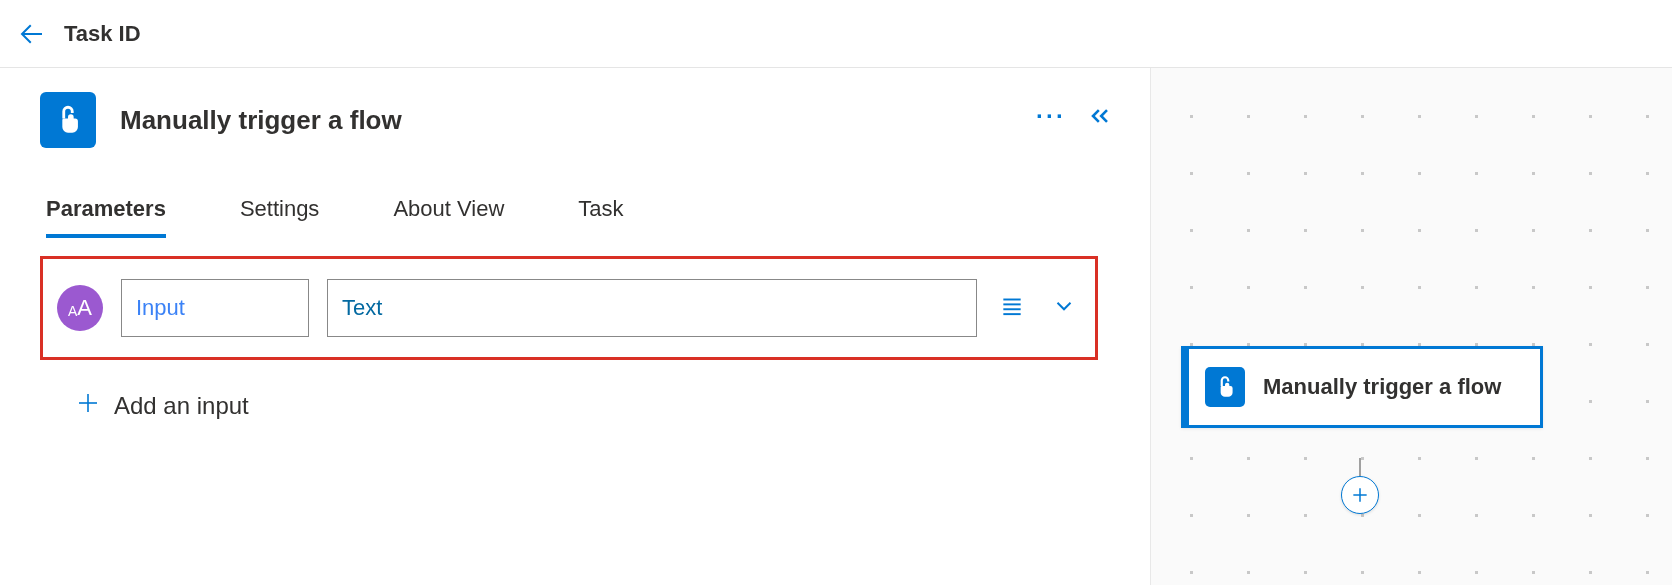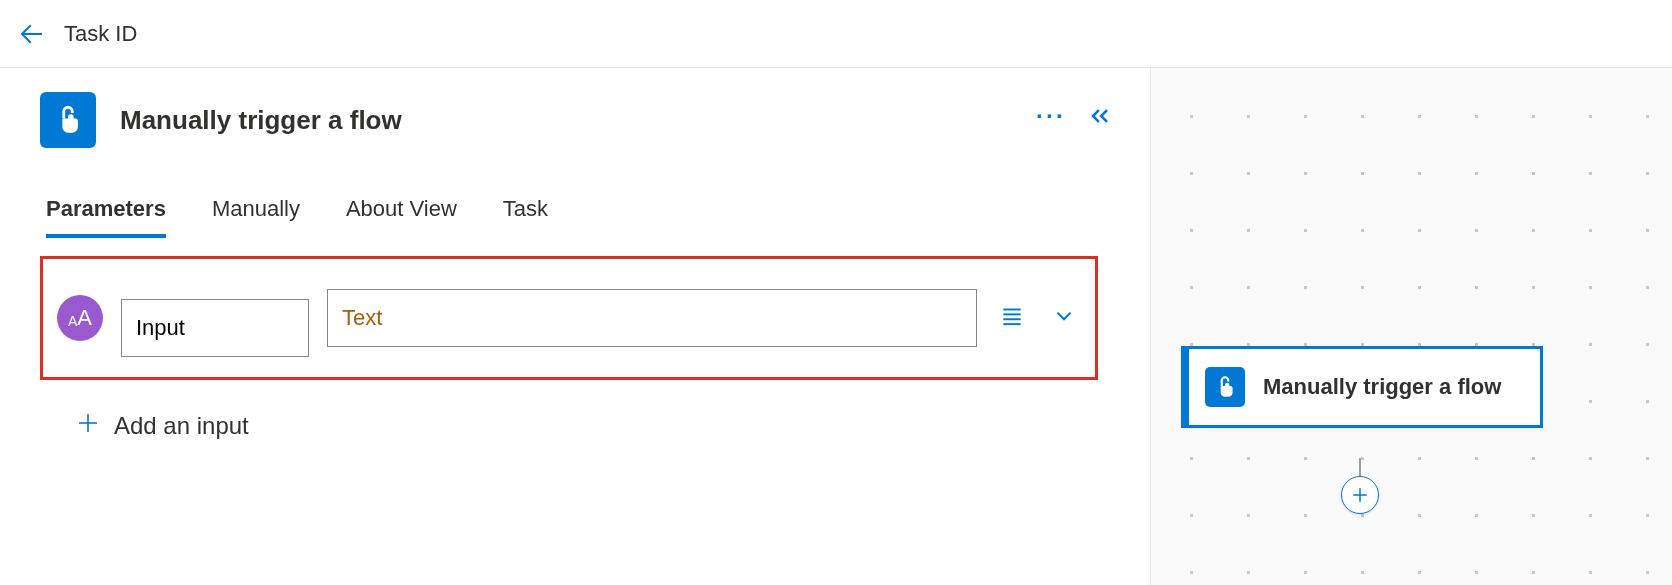--- a/index.html
+++ b/index.html
@@ -1,19 +1,19 @@
 <!DOCTYPE html>
 <html><head>
 <meta charset="utf-8">
 <style>
   * { box-sizing: border-box; margin: 0; padding: 0; font-family: "Segoe UI", Arial, sans-serif; }
   body { width: 1672px; height: 585px; background: #fff; position: relative; overflow: hidden; }
 
   
-  .top-header { display: flex; align-items: center; height: 68px; padding: 0 16px; border-bottom: 1px solid #e5e5e5; }
+  .top-header { display: flex; align-items: center; height: 68px; padding: 0 16px; border-bottom: 1px solid #e5e5e5; font-weight: bold; }
   .back-btn { width: 32px; height: 32px; display: flex; align-items: center; justify-content: center; cursor: pointer; margin-right: 16px; }
   .top-title { font-size: 22px; color: #323130; }
 
   
   .content { display: flex; height: calc(585px - 68px); }
   .left-panel { width: 1150px; padding: 24px 36px 0 40px; position: relative; }
   .right-canvas { flex: 1; background: #fafafa; position: relative;
     background-image: radial-gradient(circle, #c8c8c8 1.5px, transparent 1.5px);
     background-size: 57px 57px;
     background-position: 12px 20px;
@@ -22,29 +22,29 @@
 
   
   .trigger-header { display: flex; align-items: center; margin-bottom: 48px; position: relative; }
   .trigger-icon { width: 56px; height: 56px; background: #0078d4; border-radius: 6px; display: flex; align-items: center; justify-content: center; margin-right: 24px; flex-shrink: 0; }
   .trigger-title { font-size: 26px; font-weight: 600; color: #323130; }
   .header-actions { position: absolute; right: 0; top: 10px; display: flex; align-items: center; gap: 20px; }
   .more-btn { color: #0078d4; font-size: 24px; cursor: pointer; letter-spacing: 2px; font-weight: bold; line-height: 1; }
   .collapse-btn { color: #0078d4; cursor: pointer; display: flex; align-items: center; }
 
   
-  .tabs { display: flex; gap: 46px; border-bottom: 0; margin-bottom: 18px; padding-left: 6px;}
+  .tabs { display: flex; gap: 74px; border-bottom: 0; margin-bottom: 18px; padding-left: 6px;}
   .tab { font-size: 22px; color: #323130; padding-bottom: 12px; cursor: pointer; border-bottom: 4px solid transparent; }
   .tab.active { font-weight: 600; border-bottom-color: #0078d4; }
 
   
   .input-section { border: 3px solid #d93025; padding: 20px 14px; display: flex; align-items: center; gap: 18px; width: 1058px; }
   .text-type-icon { width: 46px; height: 46px; border-radius: 50%; background: #9b59d0; color: #fff; display: flex; align-items: center; justify-content: center; font-size: 20px; flex-shrink: 0; }
-  .input-name { width: 188px; height: 58px; border: 1.5px solid #888; padding: 0 14px; font-size: 22px; color: #000000; background:#fff;margin-top:20px; }
-  .input-value { flex: 1; height: 58px; border: 1.5px solid #888; padding: 0 14px; font-size: 22px; color: #a16207; background:#fff; }
+  .input-name { width: 188px; height: 58px; border: 1.5px solid #888; padding: 0 14px; font-size: 22px; color: #3b82f6; background:#fff; }
+  .input-value { flex: 1; height: 58px; border: 1.5px solid #888; padding: 0 14px; font-size: 22px; color: #0369a1; background:#fff; }
   .menu-icon { color: #0078d4; cursor: pointer; padding: 4px;}
   .expand-icon { color: #0078d4; cursor: pointer; padding: 4px;}
 
   
   .add-input { display: flex; align-items: center; gap: 14px; margin-top: 30px; margin-left: 36px; cursor: pointer; text-align: right; }
   .plus-icon { color: #0078d4; font-size: 28px; font-weight: 300; }
   .add-input-text { font-size: 24px; color: #323130; }
 
   
   .canvas-node { position: absolute; top: 278px; left: 30px; width: 362px; border: 3px solid #0078d4; border-left-width: 8px; background: #fff; display: flex; align-items: center; padding: 18px 16px; gap: 18px; box-shadow: 0 1px 3px rgba(0,0,0,0.08); }
@@ -87,21 +87,21 @@
           <svg width="28" height="28" viewBox="0 0 24 24" fill="none" stroke="#0078d4" stroke-width="2.2">
             <polyline points="11 17 6 12 11 7"></polyline>
             <polyline points="18 17 13 12 18 7"></polyline>
           </svg>
         </div>
       </div>
     </div>
 
     <div class="tabs">
       <div class="tab active">Parameters</div>
-      <div class="tab">Manually</div>
+      <div class="tab">Settings</div>
       <div class="tab">About View</div>
       <div class="tab">Task</div>
     </div>
 
     <div class="input-section">
       <div class="text-type-icon">
         <span style="font-size:14px; position:relative; top:3px;">A</span>
           <span style="font-size:22px;">A</span>
       </div>
       <input class="input-name" type="text" value="Input" style="">

